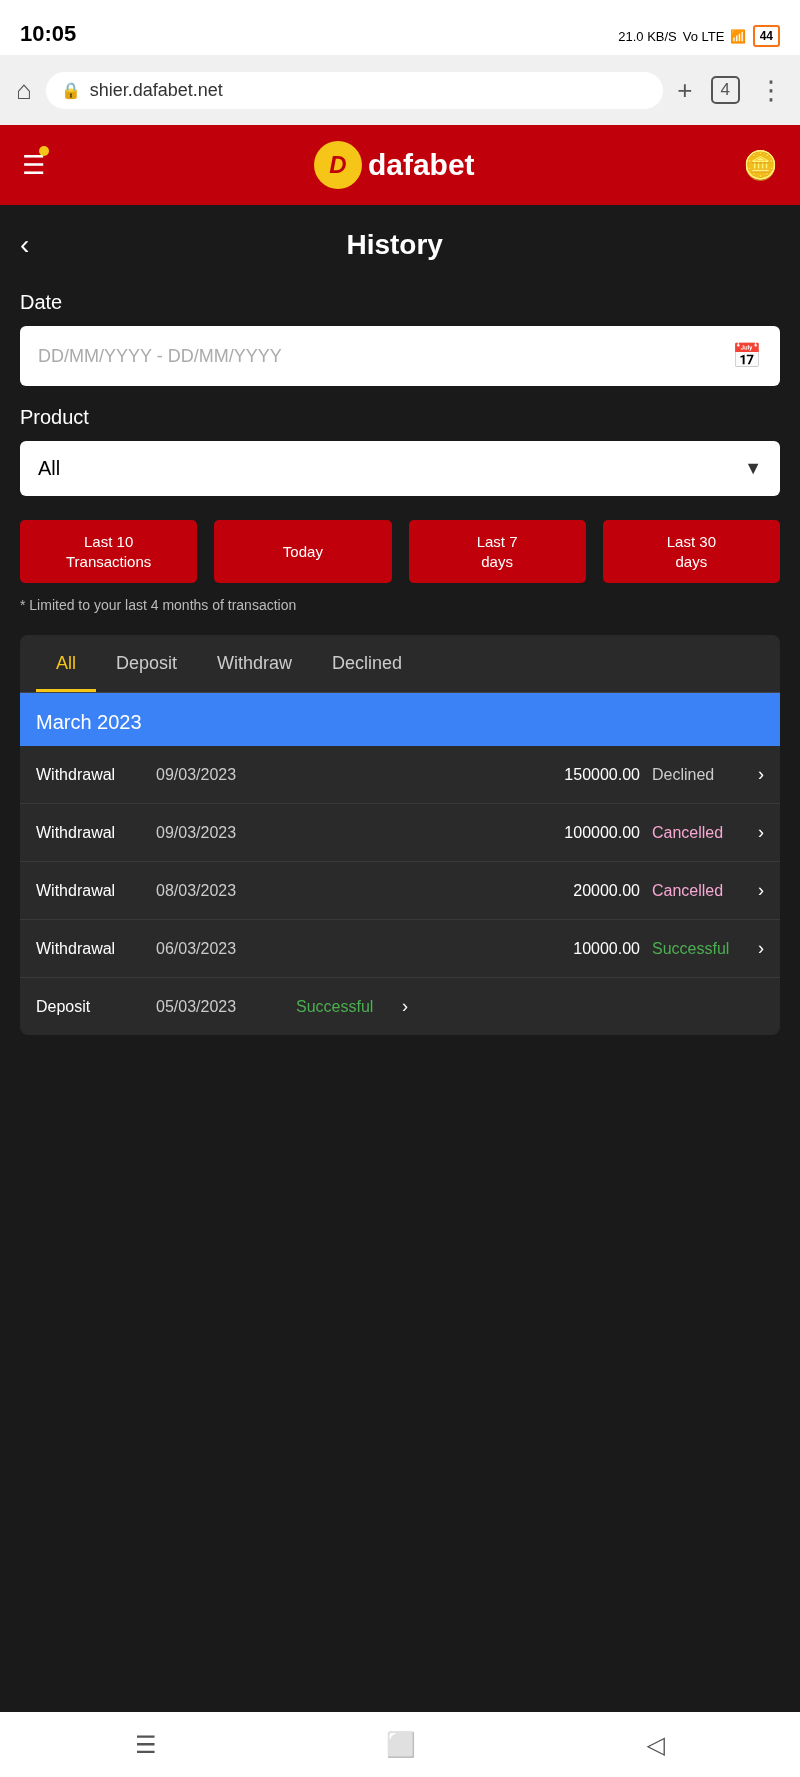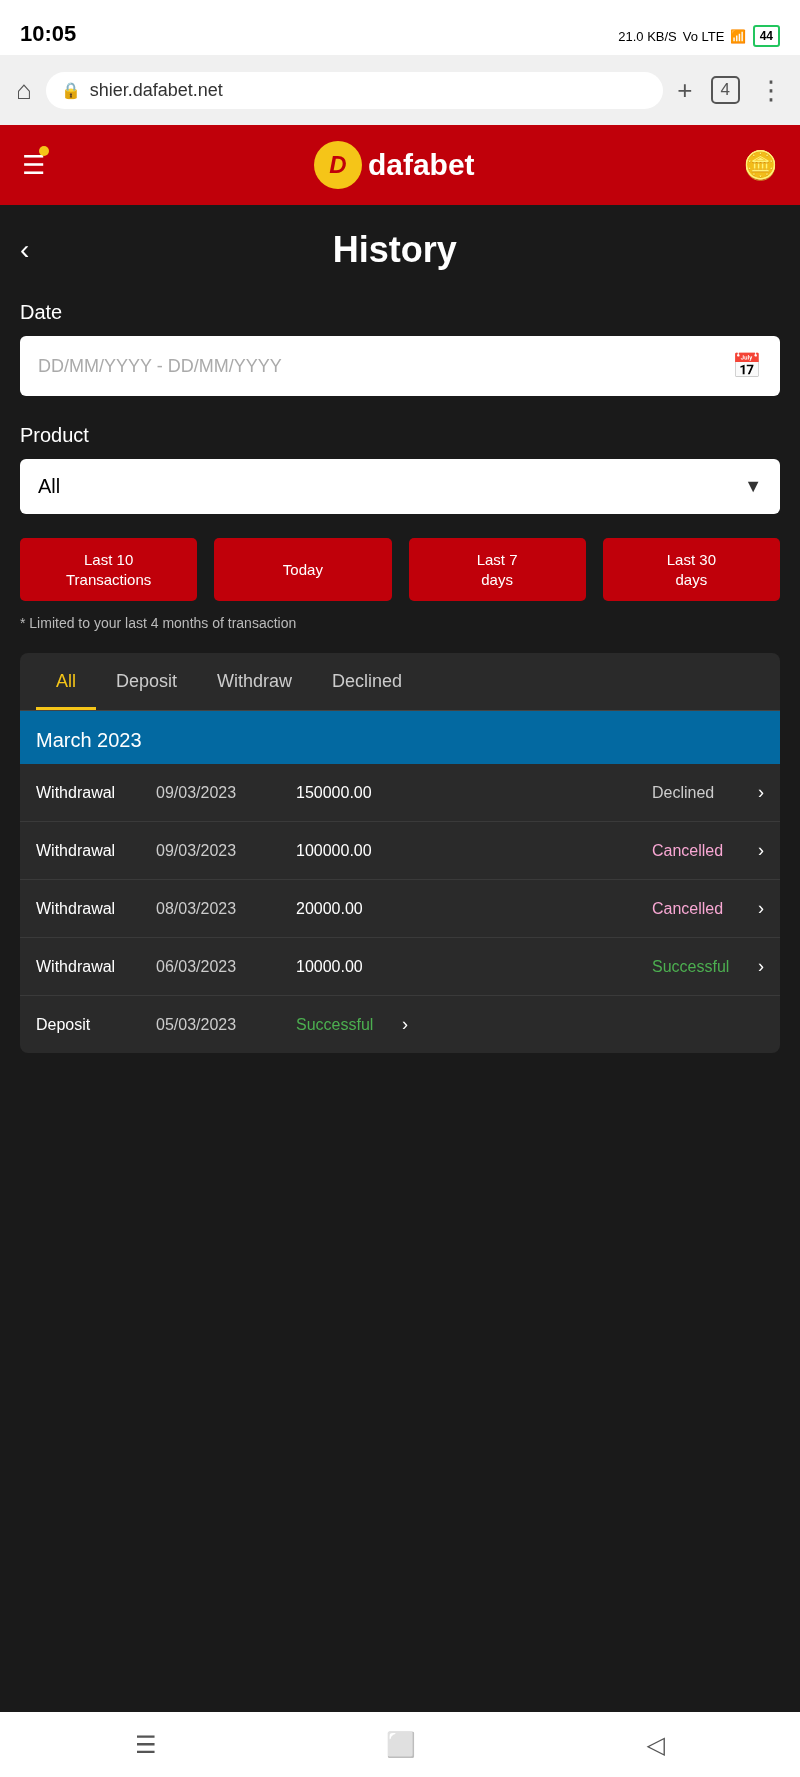--- a/index.html
+++ b/index.html
@@ -28,21 +28,21 @@
       color: #000;
     }
     .status-icons {
       display: flex;
       align-items: center;
       gap: 6px;
       color: #000;
       font-size: 13px;
     }
     .battery-box {
-      border: 2px solid #22c55e;
+      border: 2px solid #f97316;
       border-radius: 3px;
       padding: 2px 5px;
       font-size: 12px;
       font-weight: bold;
     }
 
     
     .browser-bar {
       background: #f0f0f0;
       display: flex;
@@ -144,42 +144,42 @@
       align-items: center;
       margin-bottom: 30px;
     }
     .back-btn {
       font-size: 28px;
       color: #fff;
       cursor: pointer;
       margin-right: 20px;
     }
     .page-title {
-      font-size: 36px;
+      font-size: 28px;
       font-weight: bold;
       color: #fff;
       flex: 1;
       text-align: center;
       margin-right: 40px;
     }
 
     
     .section-label {
       font-size: 20px;
       color: #fff;
       margin-bottom: 12px;
     }
     .date-input-box {
       background: #fff;
       border-radius: 6px;
       padding: 16px 18px;
       display: flex;
       align-items: center;
       justify-content: space-between;
-      margin-bottom: 28px;
+      margin-bottom: 20px;
     }
     .date-placeholder {
       font-size: 18px;
       color: #aaa;
     }
     .calendar-icon {
       font-size: 24px;
       color: #555;
     }
 
@@ -257,21 +257,21 @@
       right: 0;
       height: 3px;
       background: #f5c518;
     }
 
     
     .month-header {
       font-size: 20px;
       color: #fff;
       padding: 18px 16px 12px;
-      background: #0369a1;
+      background: #3b82f6;
     }
 
     
     .transactions-container {
       background: #2a2a2a;
       border-radius: 0 0 8px 8px;
     }
     .transaction-row {
       display: flex;
       align-items: center;
@@ -291,21 +291,21 @@
     .tx-date {
       font-size: 16px;
       color: #ccc;
       width: 140px;
       flex-shrink: 0;
     }
     .tx-amount {
       font-size: 16px;
       color: #fff;
       flex: 1;
-      text-align: left;
+      text-align: right;
       padding-right: 12px;
     }
     .tx-status {
       font-size: 16px;
       width: 100px;
       text-align: left;
     }
     .tx-status.declined { color: #ccc; }
     .tx-status.cancelled { color: #f9a8d4; }
     .tx-status.successful { color: #4caf50; }

